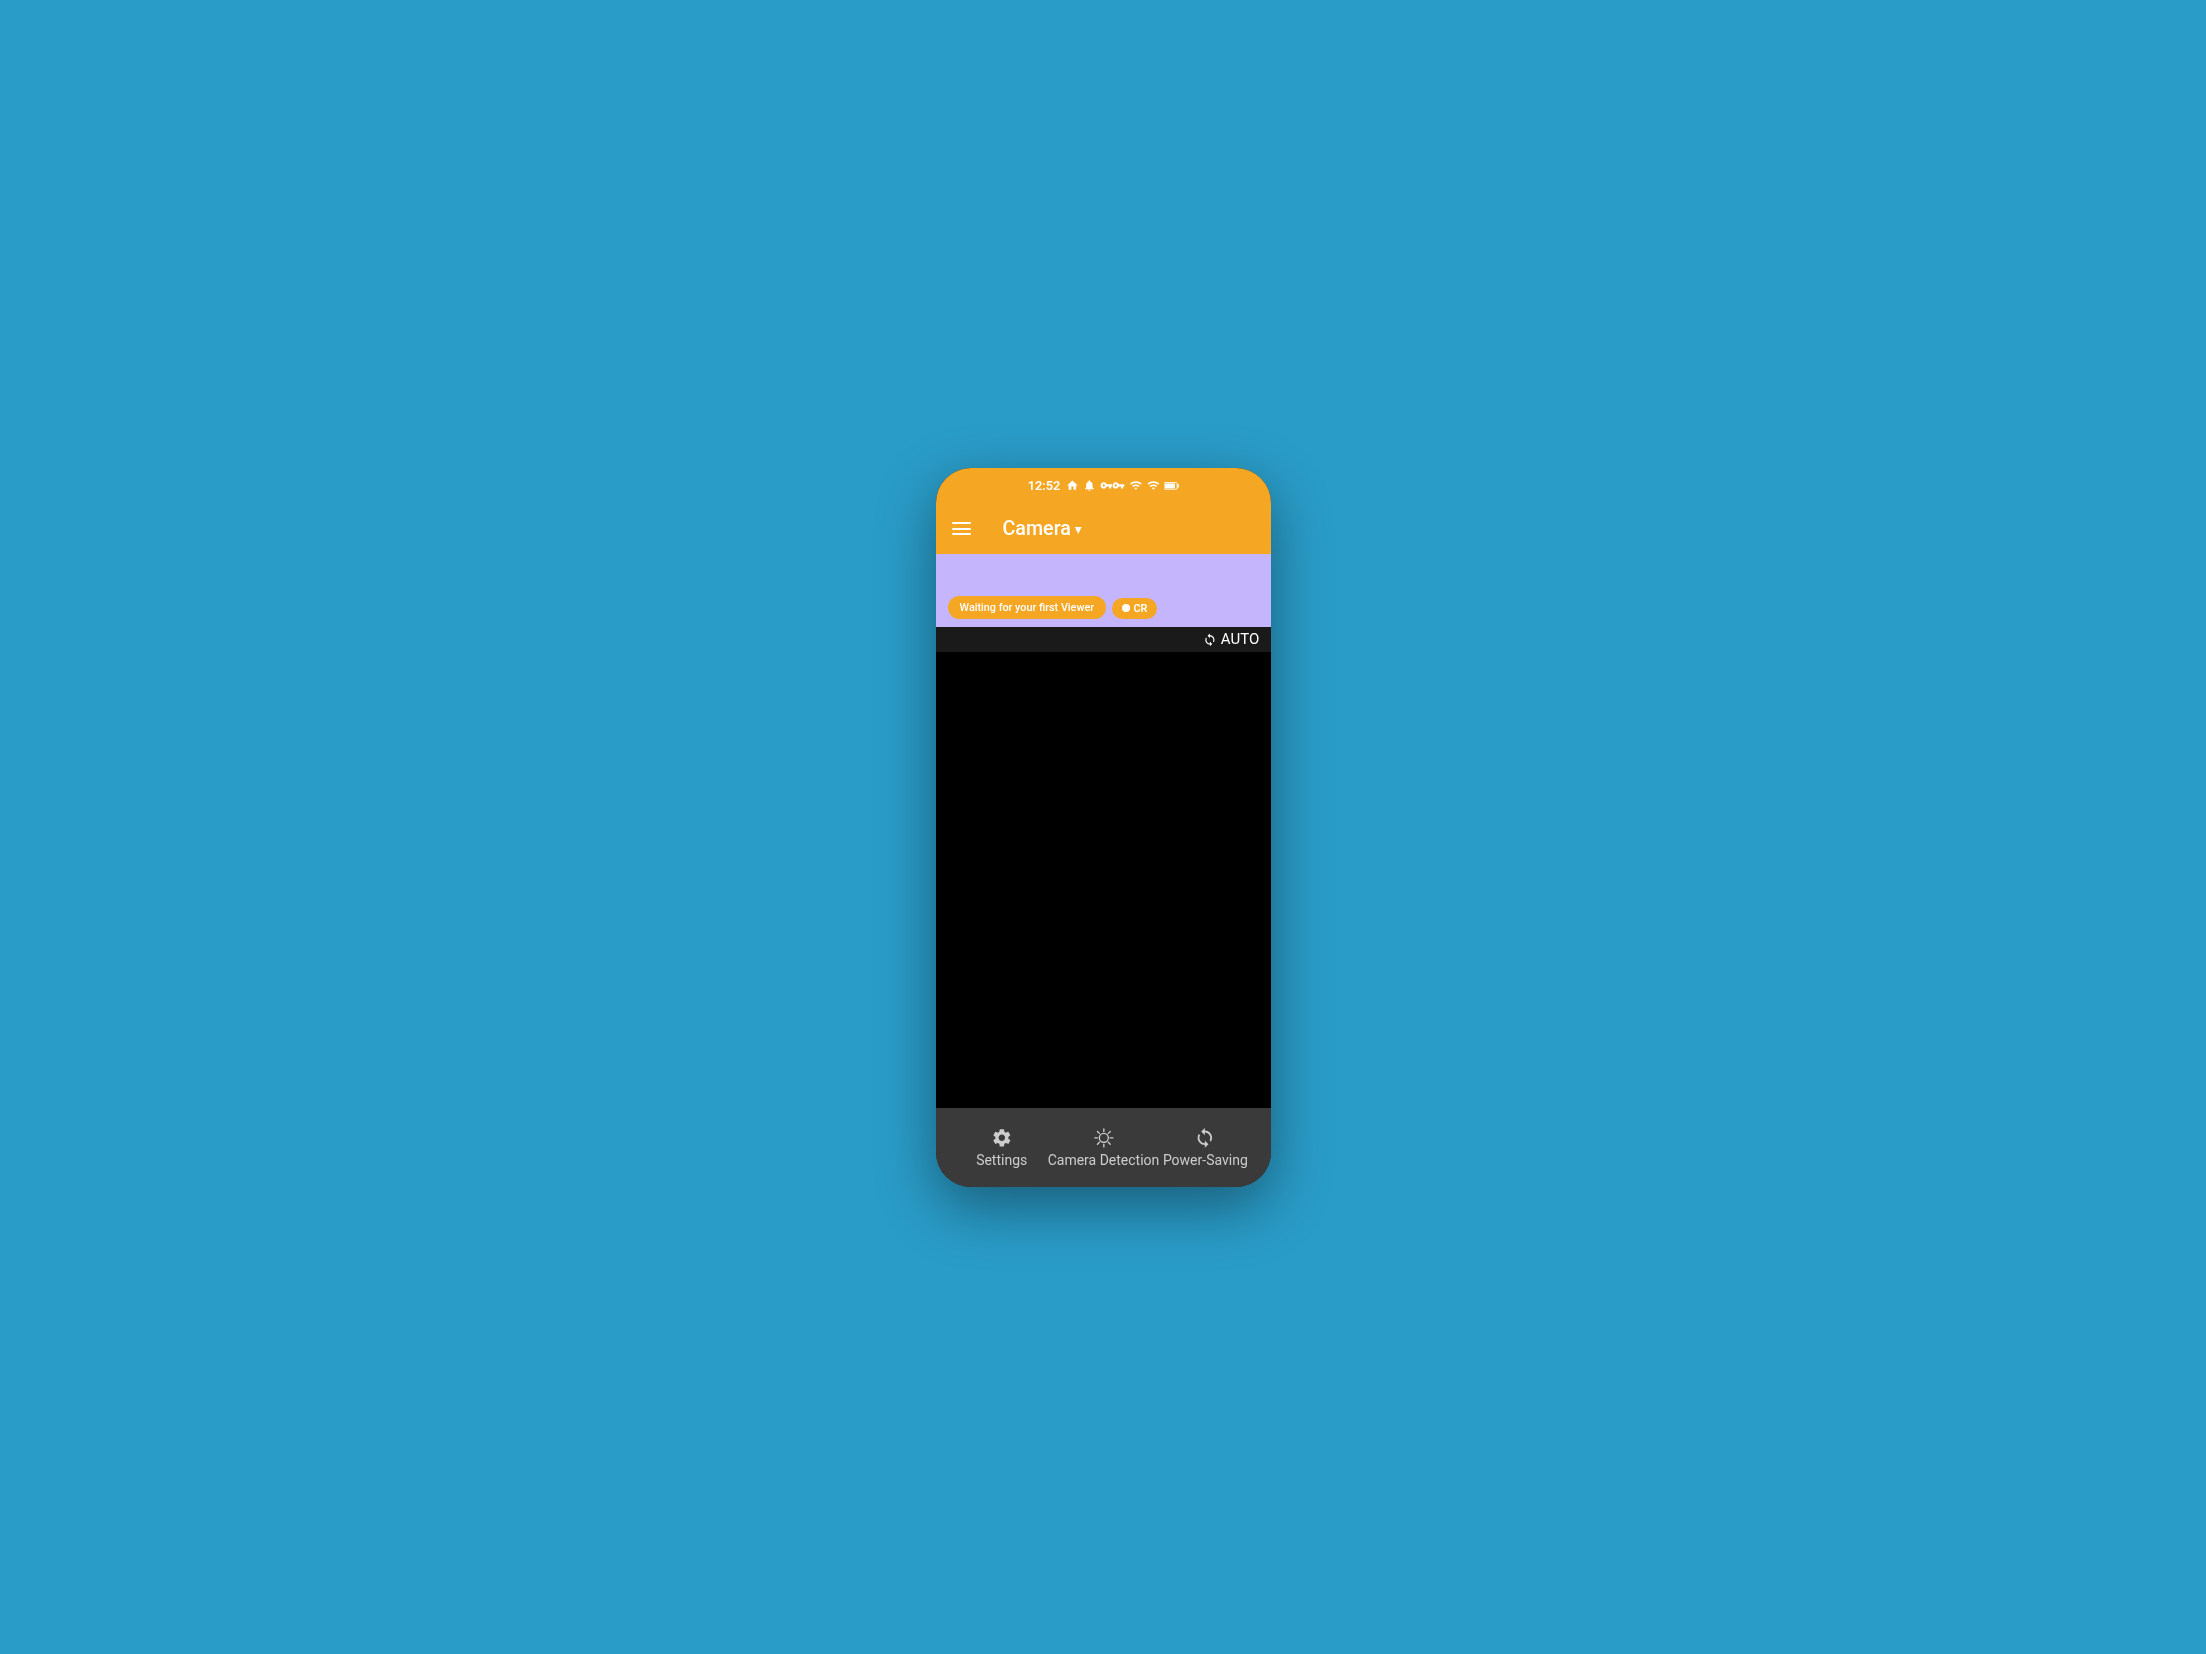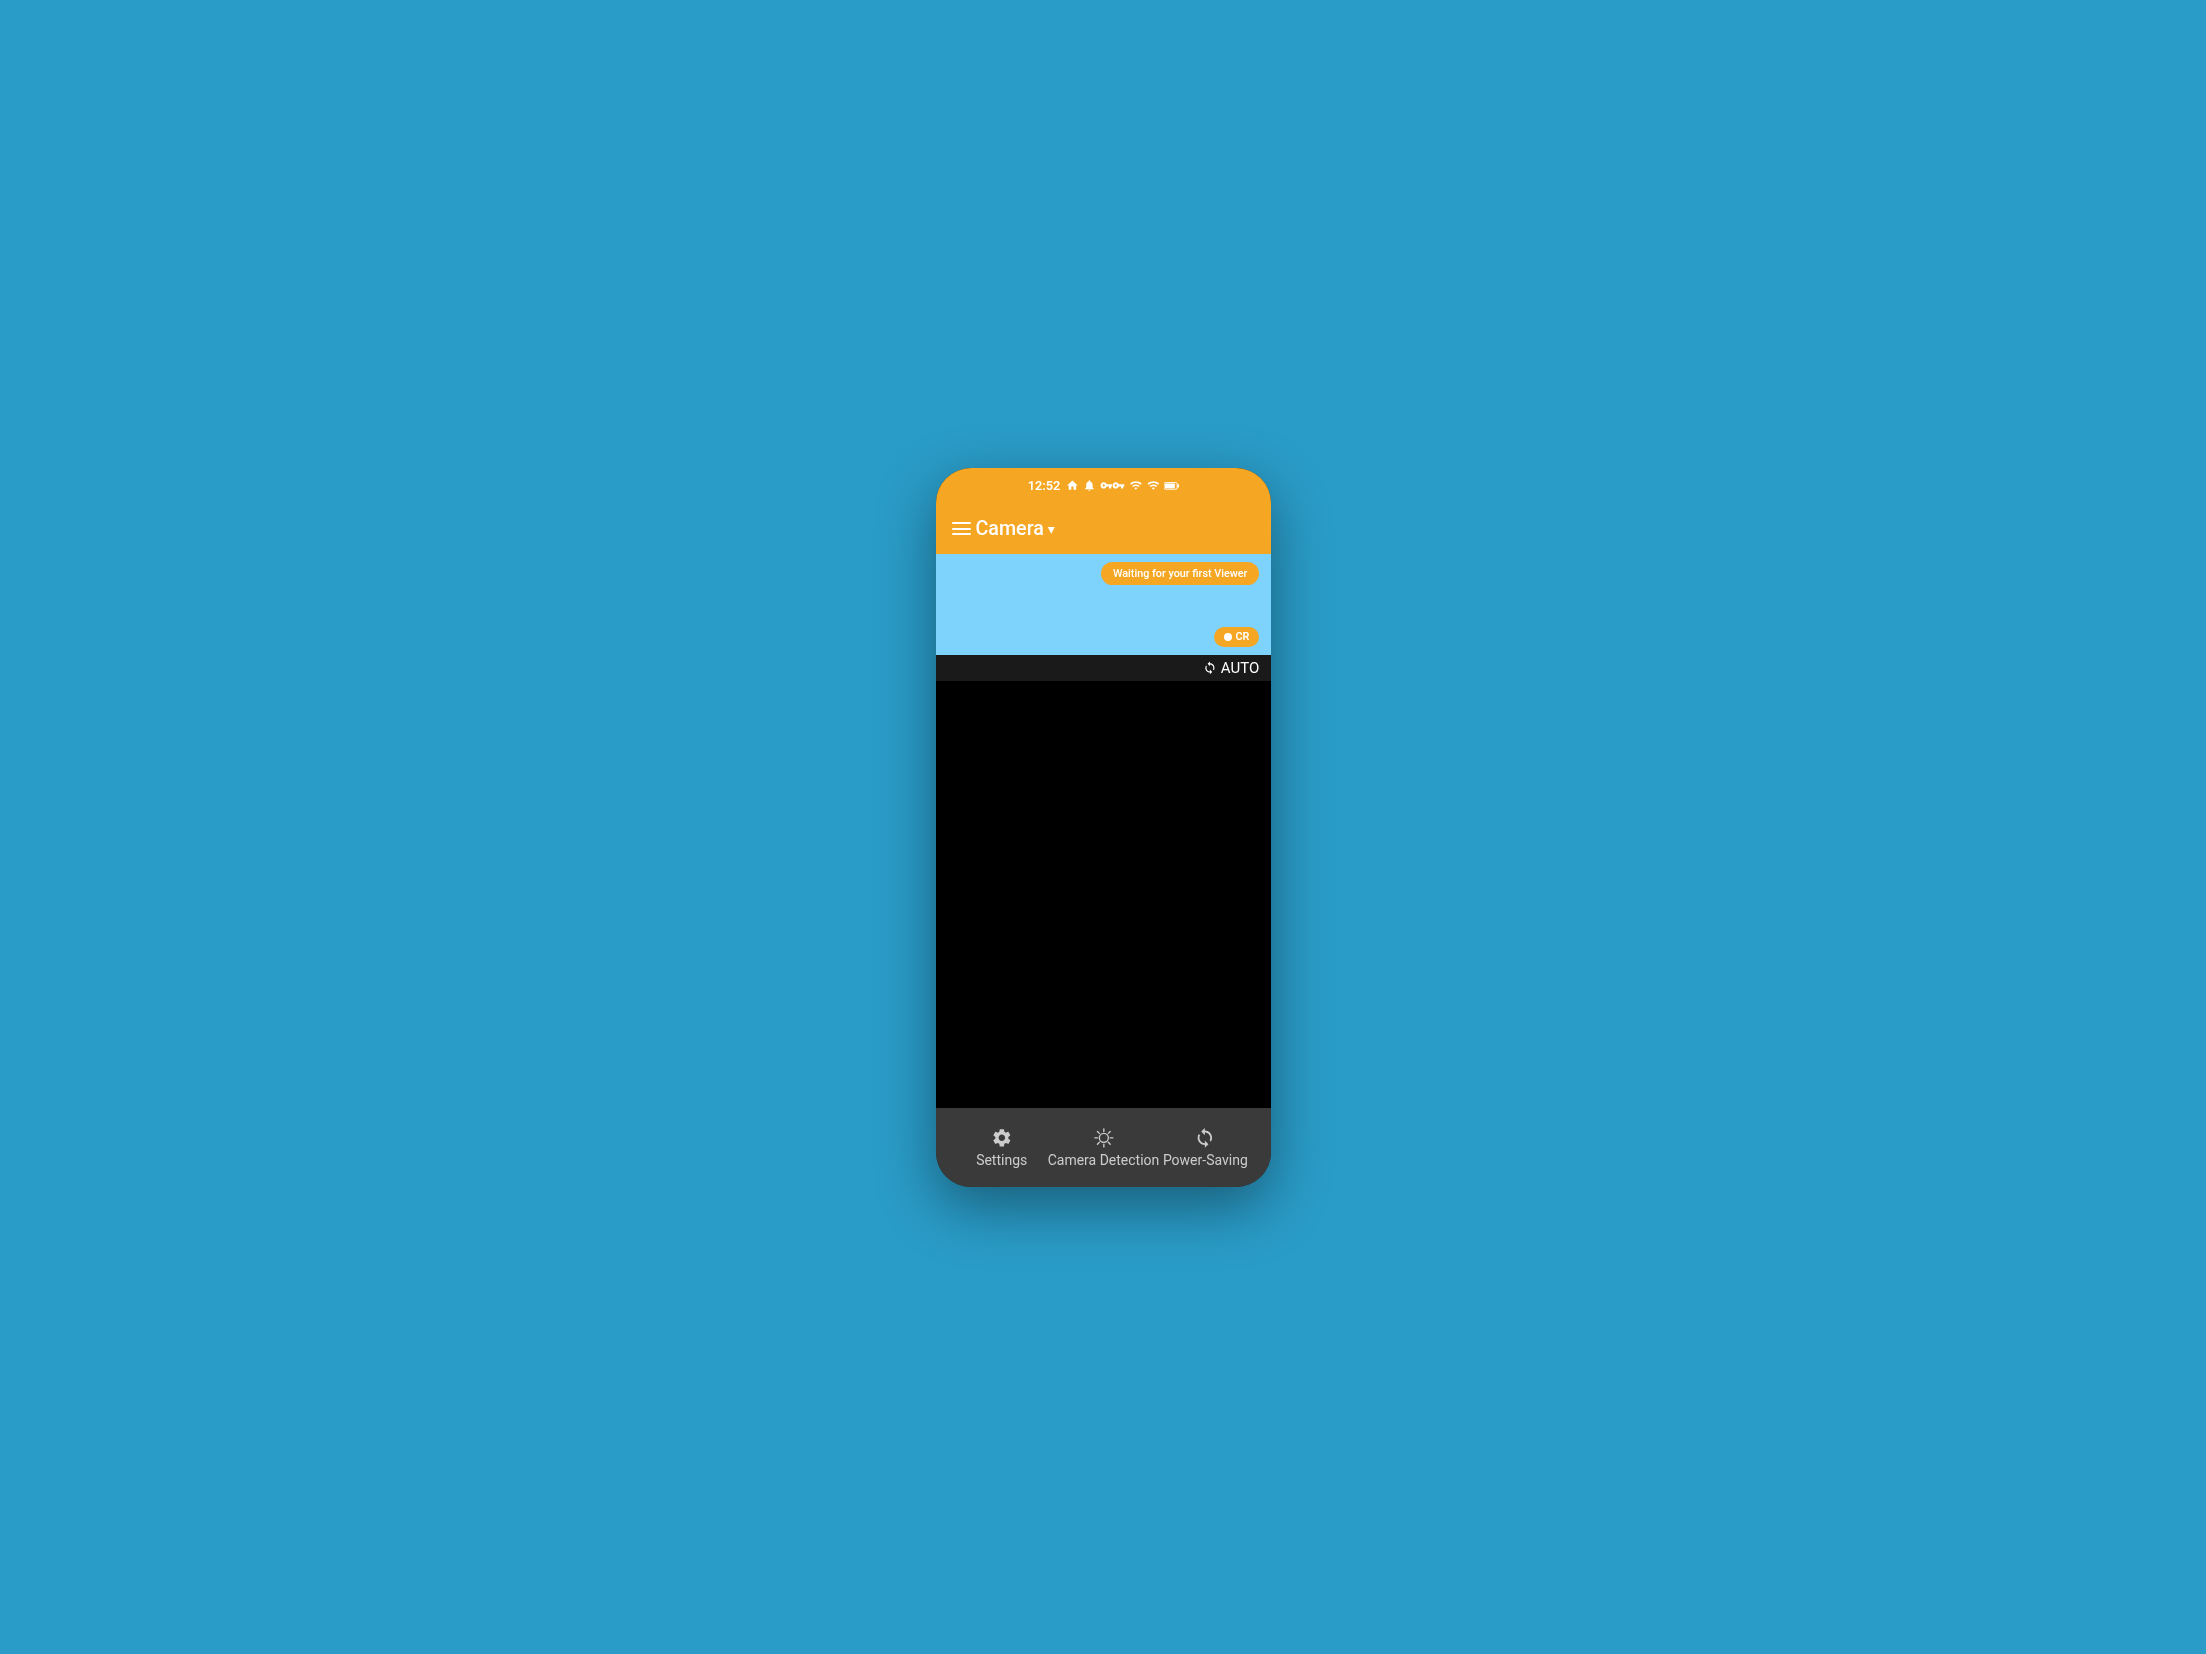--- a/index.html
+++ b/index.html
@@ -66,21 +66,21 @@
       font-size: 10.8px;
     }
 
     
     .app-bar {
       background: #f5a623;
       height: 51px;
       display: flex;
       align-items: center;
       padding: 0 15.8px;
-      gap: 4px;
+      gap: 31px;
       flex-shrink: 0;
     }
 
     .hamburger-icon {
       color: white;
       font-size: 19.7px;
       cursor: pointer;
       display: flex;
       flex-direction: column;
       gap: 3.9px;
@@ -103,24 +103,24 @@
       gap: 3.9px;
     }
 
     .dropdown-arrow {
       color: white;
       font-size: 13.8px;
     }
 
     
     .camera-top-strip {
-      background: #7dd3fc;
+      background: #c4b5fd;
       padding: 7.9px 11.8px;
       display: flex;
-      flex-direction: column;
+      flex-direction: row;
       align-items: flex-end;
       gap: 5.9px;
       flex-shrink: 0;
     }
 
     .waiting-badge {
       background: #f5a623;
       color: white;
       font-size: 10.8px;
       font-weight: 500;

